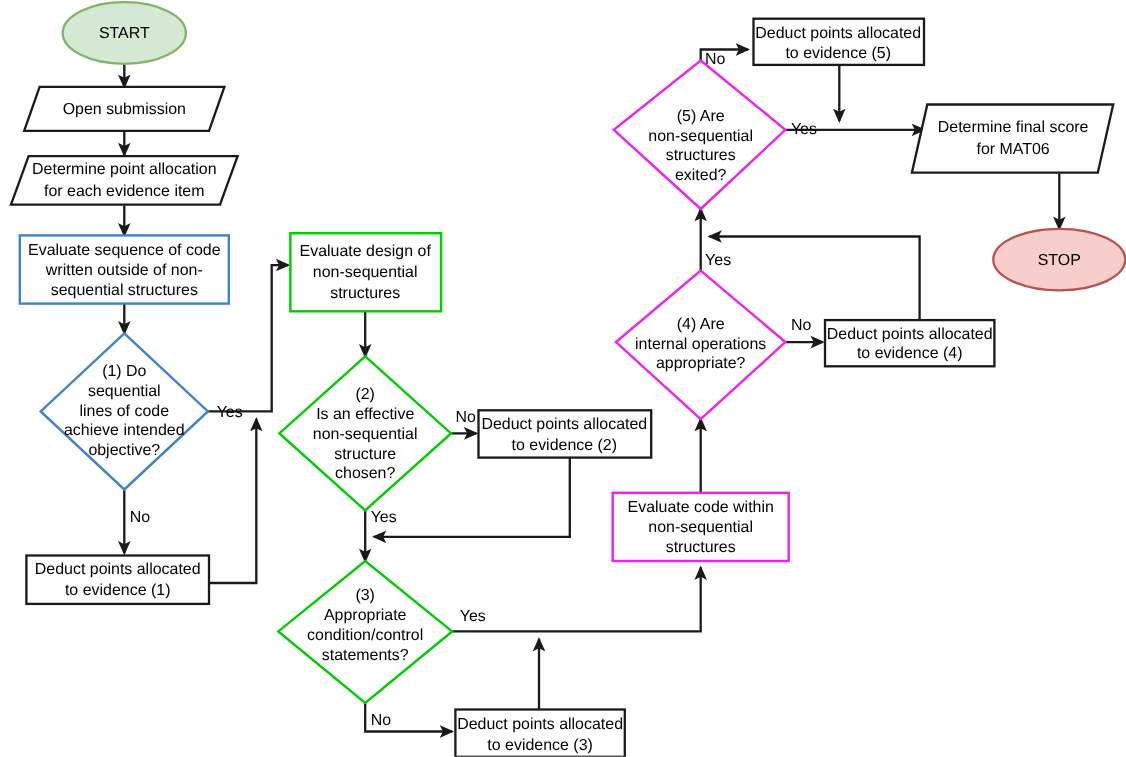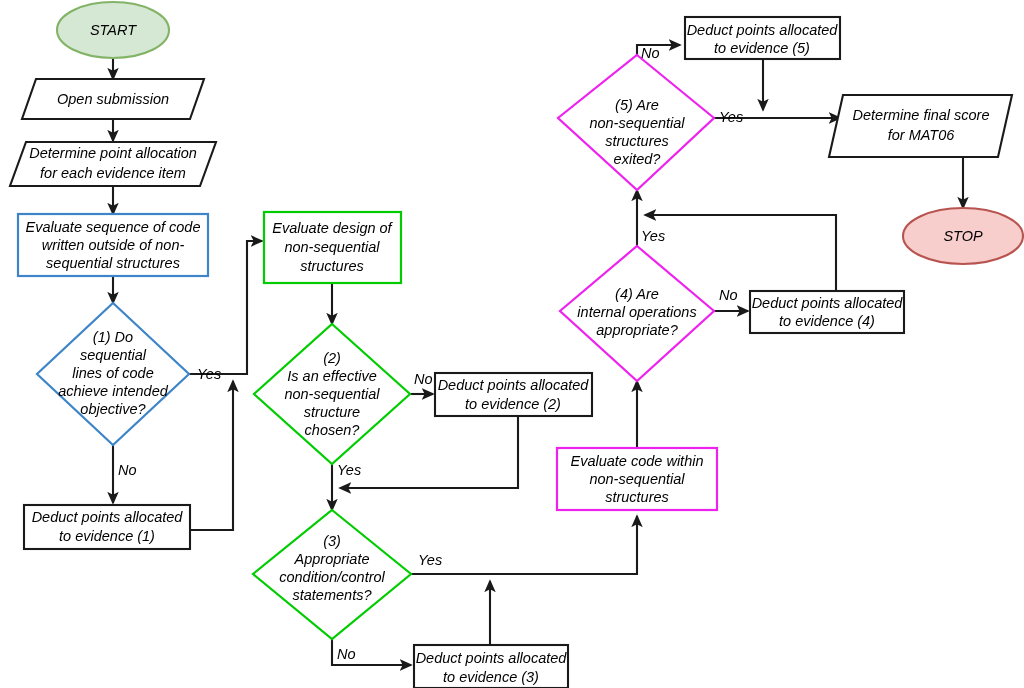--- a/index.html
+++ b/index.html
@@ -10,21 +10,20 @@
   body {
     width: 1024px;
     height: 688px;
     font-family: "Liberation Sans", sans-serif;
     overflow: hidden;
   }
   #flowchart-root {
     position: relative;
     width: 811px;
     height: 688px;
-    font-style: italic;
   }
   svg#flow-svg {
     display: block;
     width: 1024px;
     height: 688px;
   }
   .node-text {
     font-family: "Liberation Sans", sans-serif;
     font-size: 14.5px;
     fill: #000000;

